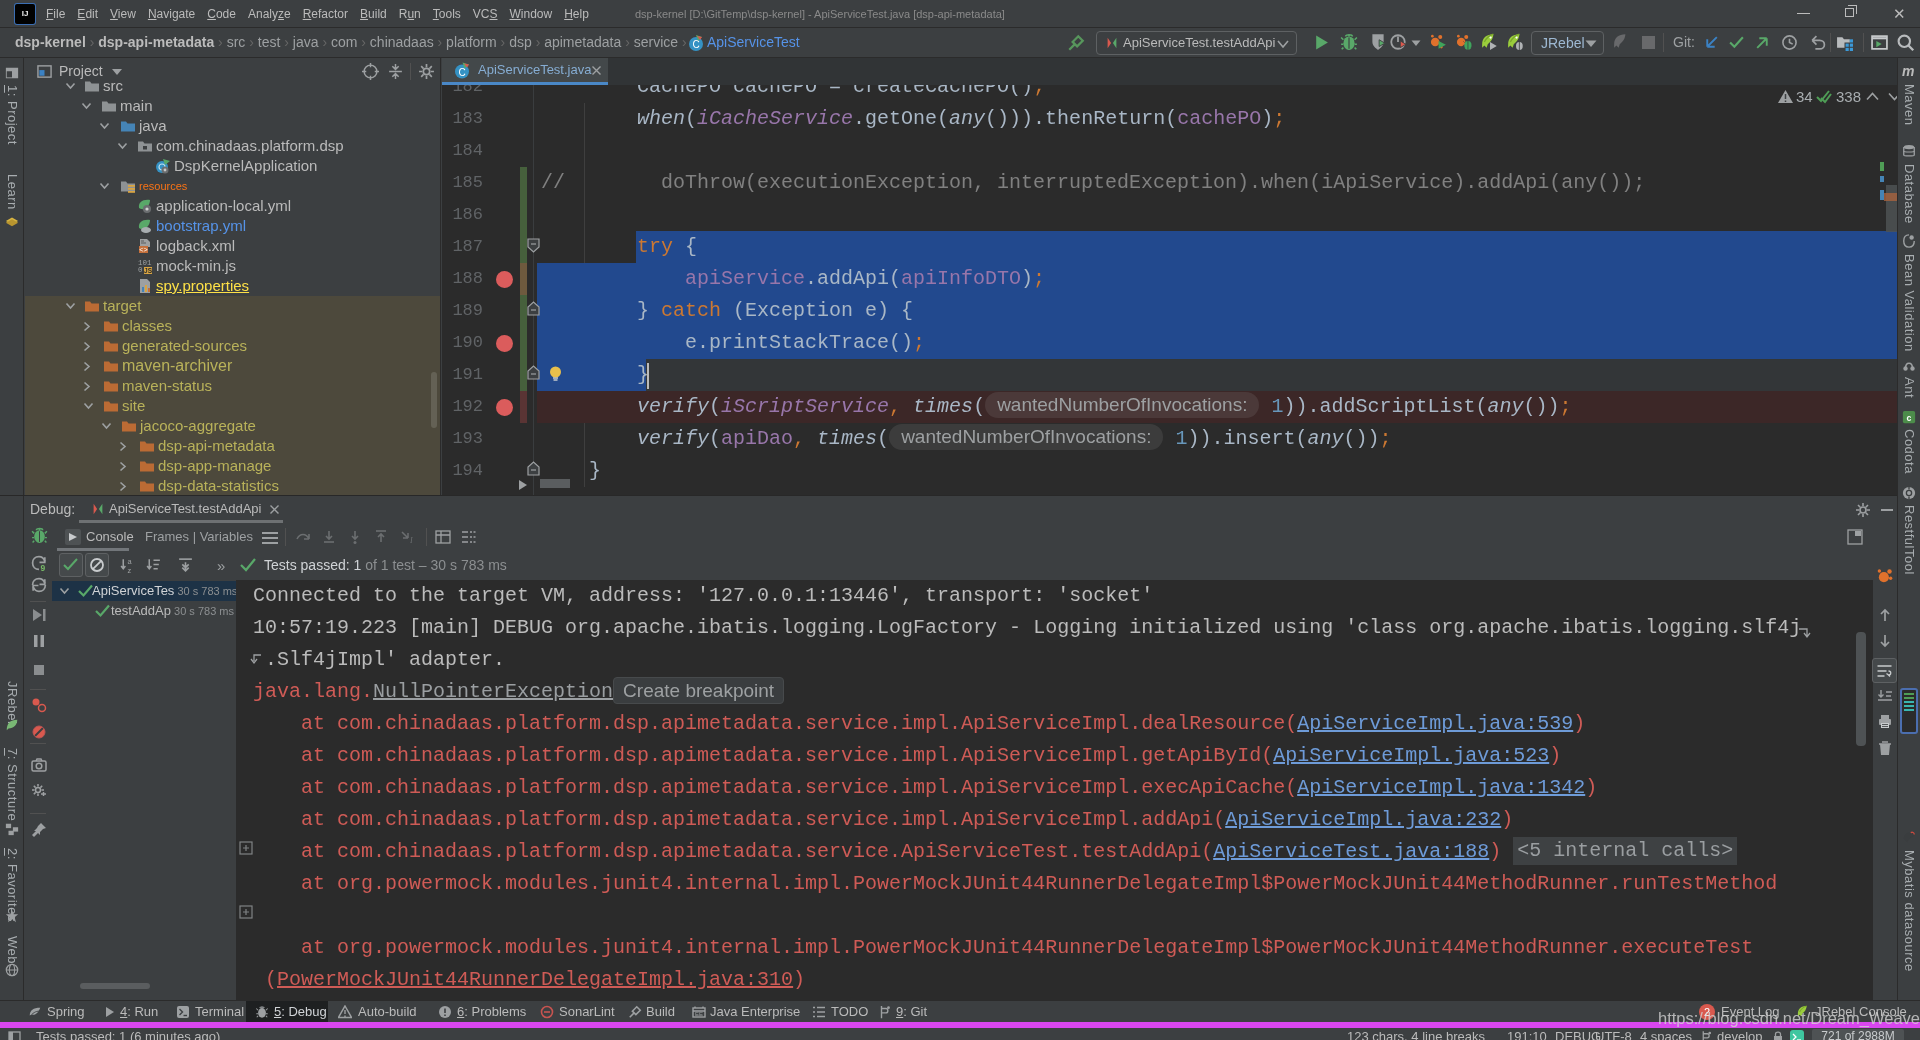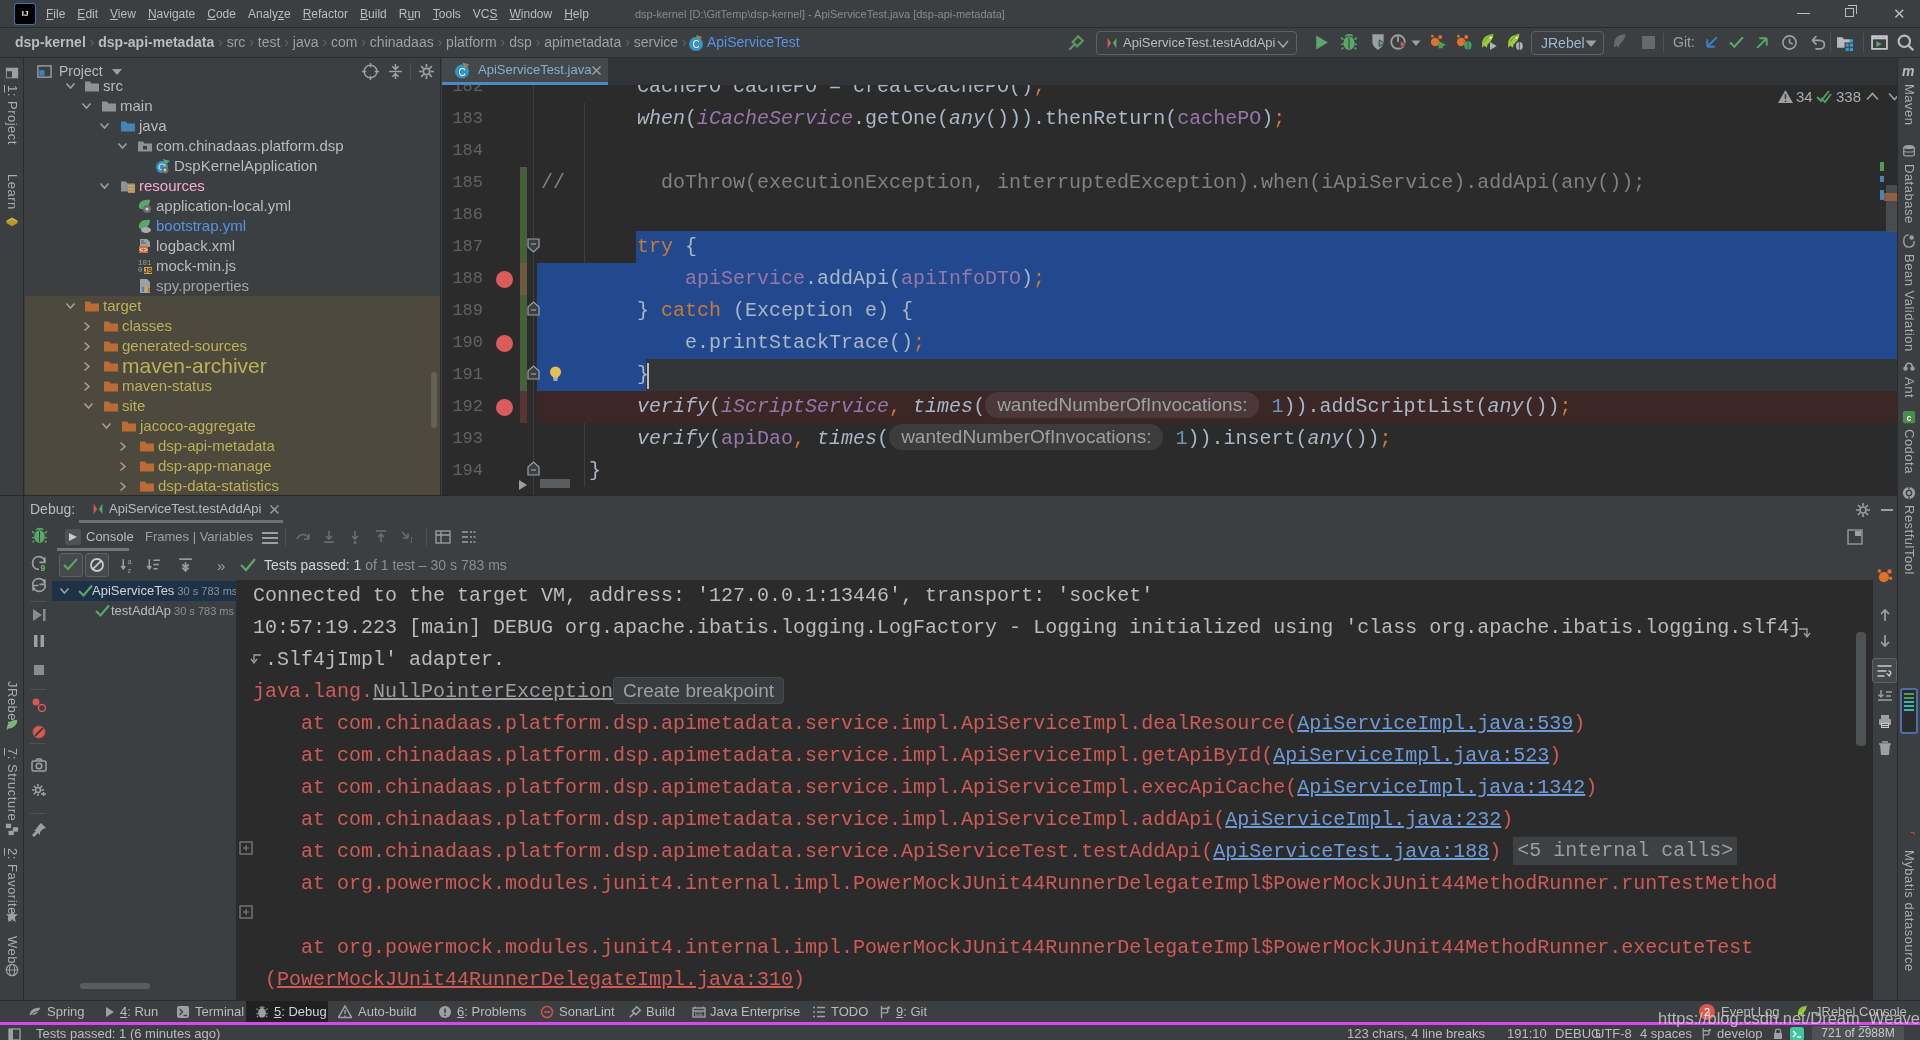--- a/index.html
+++ b/index.html
@@ -250,21 +250,21 @@
   <div class="abs" style="left:149px;top:98px;height:20px;line-height:20px;font-size:15px;color:#bbbbbb;white-space:pre;">DspKernelApplication</div>
   <svg class="abs" style="left:74px;top:124px;" width="11" height="8">
         <path d="M1.5 1.5 L5.5 6 L9.5 1.5" stroke="#9da0a2" stroke-width="1.6" fill="none"></path>
       </svg>
   <svg class="abs" style="left:95px;top:120px;" width="16" height="16">
         <path d="M1 3.5 L6 3.5 L7.5 5.5 L15 5.5 L15 13.5 L1 13.5 Z" fill="#8e9294"></path>
         <rect x="8" y="7" width="7" height="1.8" fill="#d8a442"></rect>
         <rect x="8" y="10" width="7" height="1.8" fill="#d8a442"></rect>
         <rect x="8" y="13" width="7" height="1.8" fill="#d8a442"></rect>
       </svg>
-  <div class="abs" style="left:114px;top:118px;height:20px;line-height:20px;font-size:15px;color:#f9a8d4;white-space:pre;">resources</div>
+  <div class="abs" style="left:114px;top:118px;height:20px;line-height:20px;font-size:11px;color:#f97316;white-space:pre;">resources</div>
   <svg class="abs" style="left:112px;top:140px;" width="16" height="16">
         <path d="M2 10 C1 4 6 1 13 2 C13 8 8 12 4 11 Z" fill="#59a869"></path>
         <circle cx="10" cy="11" r="4" fill="#6b6e70"></circle>
         <circle cx="10" cy="11" r="1.6" fill="#d0d0d0"></circle>
       </svg>
   <div class="abs" style="left:131px;top:138px;height:20px;line-height:20px;font-size:15px;color:#bbbbbb;white-space:pre;">application-local.yml</div>
   <svg class="abs" style="left:112px;top:160px;" width="16" height="16">
         <path d="M2 10 C1 4 6 1 13 2 C13 8 8 12 4 11 Z" fill="#59a869"></path>
         <ellipse cx="9" cy="12" rx="5" ry="3" fill="#a8adb0"></ellipse>
       </svg>
@@ -282,21 +282,21 @@
         <rect x="7" y="9" width="8" height="7" fill="#d8a442"></rect>
         <text x="11" y="15" font-size="6.5" fill="#2b2b2b" text-anchor="middle" font-family="Liberation Sans" font-weight="bold">JS</text>
       </svg>
   <div class="abs" style="left:131px;top:198px;height:20px;line-height:20px;font-size:15px;color:#bbbbbb;white-space:pre;">mock-min.js</div>
   <svg class="abs" style="left:112px;top:220px;" width="16" height="16">
         <path d="M3 1 L10 1 L13 4 L13 15 L3 15 Z" fill="#9da0a2"></path>
         <rect x="5" y="9" width="2" height="5" fill="#4584b6"></rect>
         <rect x="8" y="7" width="2" height="7" fill="#d8a442"></rect>
         <rect x="11" y="10" width="2" height="4" fill="#c4703c"></rect>
       </svg>
-  <div class="abs" style="left:131px;top:218px;height:20px;line-height:20px;font-size:15px;color:#a3a3a3;white-space:pre;">spy.properties</div>
+  <div class="abs" style="left:131px;top:218px;height:20px;line-height:20px;font-size:15px;color:#fde047;white-space:pre;text-decoration:underline;">spy.properties</div>
   <svg class="abs" style="left:40px;top:244px;" width="11" height="8">
         <path d="M1.5 1.5 L5.5 6 L9.5 1.5" stroke="#9da0a2" stroke-width="1.6" fill="none"></path>
       </svg>
   <svg class="abs" style="left:59px;top:240px;" width="16" height="16">
         <path d="M1 3.5 L6 3.5 L7.5 5.5 L15 5.5 L15 13.5 L1 13.5 Z" fill="#bb6b34"></path>
       </svg>
   <div class="abs" style="left:78px;top:238px;height:20px;line-height:20px;font-size:15px;color:#b9b25a;white-space:pre;">target</div>
   <svg class="abs" style="left:58px;top:263px;" width="8" height="11">
         <path d="M1.5 1.5 L6 5.5 L1.5 9.5" stroke="#9da0a2" stroke-width="1.6" fill="none"></path>
       </svg>
@@ -310,21 +310,21 @@
   <svg class="abs" style="left:78px;top:280px;" width="16" height="16">
         <path d="M1 3.5 L6 3.5 L7.5 5.5 L15 5.5 L15 13.5 L1 13.5 Z" fill="#bb6b34"></path>
       </svg>
   <div class="abs" style="left:97px;top:278px;height:20px;line-height:20px;font-size:15px;color:#b9b25a;white-space:pre;">generated-sources</div>
   <svg class="abs" style="left:58px;top:303px;" width="8" height="11">
         <path d="M1.5 1.5 L6 5.5 L1.5 9.5" stroke="#9da0a2" stroke-width="1.6" fill="none"></path>
       </svg>
   <svg class="abs" style="left:78px;top:300px;" width="16" height="16">
         <path d="M1 3.5 L6 3.5 L7.5 5.5 L15 5.5 L15 13.5 L1 13.5 Z" fill="#bb6b34"></path>
       </svg>
-  <div class="abs" style="left:97px;top:298px;height:20px;line-height:20px;font-size:21px;color:#b9b25a;white-space:pre;">maven-archiver</div>
+  <div class="abs" style="left:97px;top:298px;height:20px;line-height:20px;font-size:16px;color:#b9b25a;white-space:pre;">maven-archiver</div>
   <svg class="abs" style="left:58px;top:323px;" width="8" height="11">
         <path d="M1.5 1.5 L6 5.5 L1.5 9.5" stroke="#9da0a2" stroke-width="1.6" fill="none"></path>
       </svg>
   <svg class="abs" style="left:78px;top:320px;" width="16" height="16">
         <path d="M1 3.5 L6 3.5 L7.5 5.5 L15 5.5 L15 13.5 L1 13.5 Z" fill="#bb6b34"></path>
       </svg>
   <div class="abs" style="left:97px;top:318px;height:20px;line-height:20px;font-size:15px;color:#b9b25a;white-space:pre;">maven-status</div>
   <svg class="abs" style="left:58px;top:344px;" width="11" height="8">
         <path d="M1.5 1.5 L5.5 6 L9.5 1.5" stroke="#9da0a2" stroke-width="1.6" fill="none"></path>
       </svg>
@@ -799,21 +799,21 @@
       </svg>
   <div class="abs" style="left:896px;top:0;line-height:21px;"><u>9</u>: Git</div>
   <div class="abs" style="left:1699px;top:3px;width:16px;height:16px;background:#d9594e;border-radius:50%;color:#fff;font-size:11px;text-align:center;line-height:16px;">2</div>
   <div class="abs" style="left:1721px;top:0;line-height:21px;">Event Log</div>
   <svg class="abs" style="left:1797px;top:4px;" width="14" height="14" viewBox="0 0 16 16">
         <path d="M1 10 C1 4 5 1 11 1 C11 3 10 6 8 8 L6 10 L5 13 L3 11 L1 13 Z" fill="#9acd3c"></path>
         <path d="M3 8 C5 4 8 2 11 1" stroke="#7aa62c" stroke-width="1.2" fill="none"></path>
       </svg>
   <div class="abs" style="left:1815px;top:0;line-height:21px;">JRebel Console</div>
 </div>
-<div class="abs" style="left:0;top:1022px;width:1920px;height:18px;background:#3c3f41;border-top:3px solid #d946ef;font-size:13px;color:#bbbbbb;">
+<div class="abs" style="left:0;top:1022px;width:1920px;height:18px;background:#3c3f41;border-top:6px solid #d946ef;font-size:13px;color:#bbbbbb;">
   <svg class="abs" style="left:8px;top:3px;" width="13" height="13">
         <rect x="1" y="1" width="11" height="11" fill="none" stroke="#9da0a2" stroke-width="1.3"></rect>
         <rect x="1" y="1" width="4" height="11" fill="#9da0a2"></rect>
       </svg>
   <div class="abs" style="left:36px;top:0;line-height:17px;">Tests passed: 1 (6 minutes ago)</div>
   <div class="abs" style="left:1347px;top:0;line-height:17px;">123 chars, 4 line breaks</div>
   <div class="abs" style="left:1507px;top:0;line-height:17px;">191:10</div>
   <div class="abs" style="left:1555px;top:0;line-height:17px;">DEBUG</div>
   <div class="abs" style="left:1595px;top:0;line-height:17px;">UTF-8</div>
   <div class="abs" style="left:1640px;top:0;line-height:17px;">4 spaces</div>

